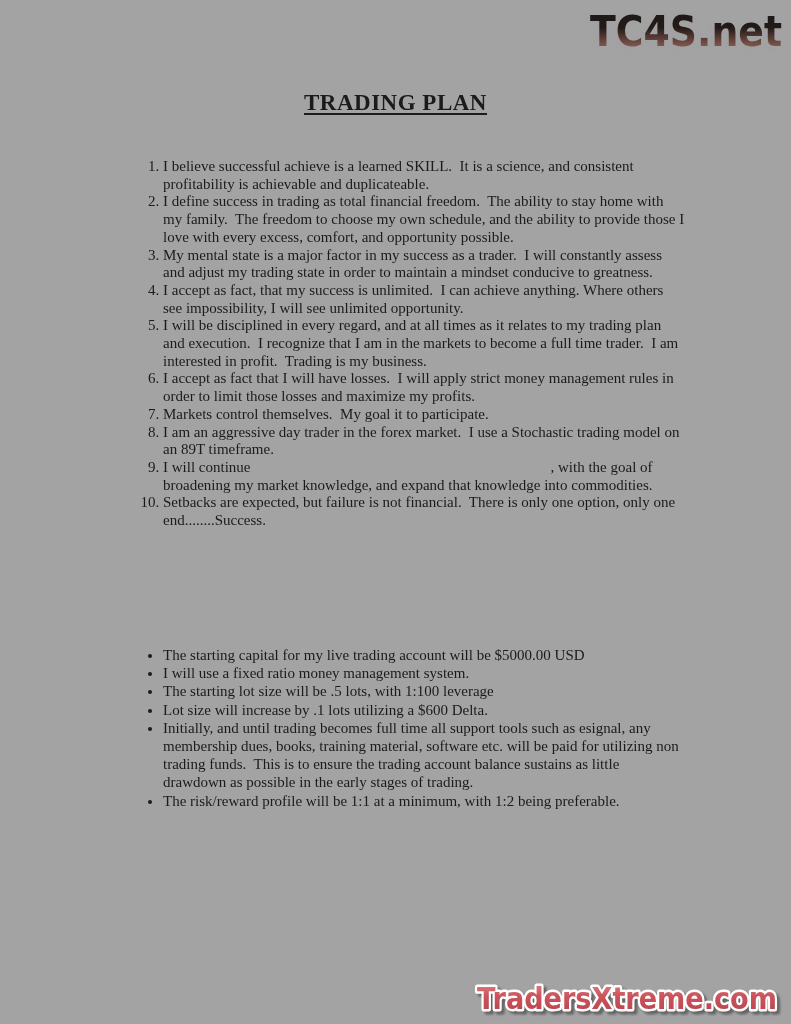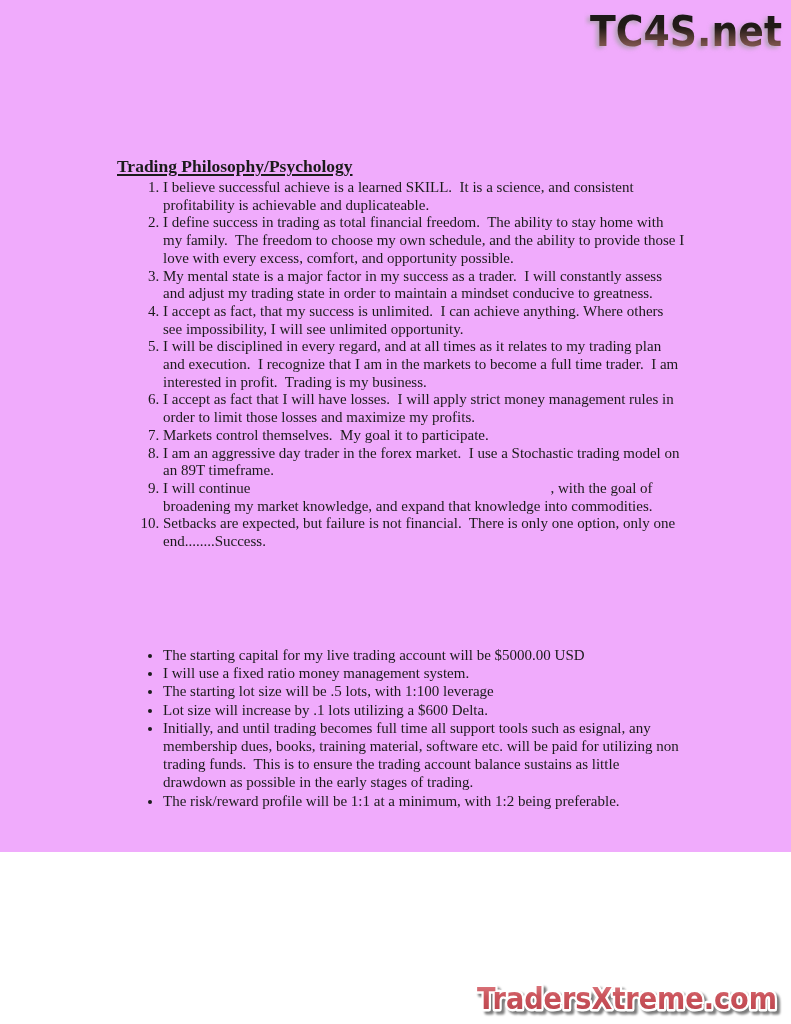--- a/index.html
+++ b/index.html
@@ -4,21 +4,21 @@
 <style>
   html,body { margin:0; padding:0; }
   body {
     width:791px; height:1024px;
     background:#ffffff;
     font-family:"Liberation Serif", serif;
     color:#1b1b1b;
     position:relative;
     overflow:hidden;
   }
-  .page { position:relative; width:791px; height:852px; background:#f0abfc; }
+  .page { position:relative; width:791px; height:1024px; background:#a3a3a3; }
 
   
   .logo-wrap { position:absolute; top:2px; right:2px; }
 
   
   .doc-title {
     position:absolute; left:0; right:0; top:90px;
     margin:0; text-align:center;
     font-size:23px; font-weight:bold; letter-spacing:0.5px;
     text-decoration:underline; text-decoration-thickness:2px; text-underline-offset:3px;
@@ -61,23 +61,23 @@
           <stop offset="0%" stop-color="#1a1a1a"></stop>
           <stop offset="42%" stop-color="#221a17"></stop>
           <stop offset="72%" stop-color="#6f4a44"></stop>
           <stop offset="100%" stop-color="#a3766e"></stop>
         </linearGradient>
       </defs>
       <text x="198" y="44" text-anchor="end" font-family="DejaVu Sans, sans-serif" font-size="42" font-weight="bold" textLength="192" lengthAdjust="spacingAndGlyphs" fill="url(#gLogo)" style="filter:drop-shadow(-3px 2px 2px rgba(160,160,160,0.75));">TC4S.net</text>
     </svg>
   </div>
 
+  <h1 class="doc-title">TRADING PLAN</h1>
 
   <section class="sec sec-philosophy">
-    <h2>Trading Philosophy/Psychology</h2>
     <ol>
         <li>I believe successful achieve is a learned SKILL.  It is a science, and consistent profitability is achievable and duplicateable.</li>
         <li>I define success in trading as total financial freedom.  The ability to stay home with my family.  The freedom to choose my own schedule, and the ability to provide those I love with every excess, comfort, and opportunity possible.</li>
         <li>My mental state is a major factor in my success as a trader.  I will constantly assess and adjust my trading state in order to maintain a mindset conducive to greatness.</li>
         <li>I accept as fact, that my success is unlimited.  I can achieve anything. Where others see impossibility, I will see unlimited opportunity.</li>
         <li>I will be disciplined in every regard, and at all times as it relates to my trading plan and execution.  I recognize that I am in the markets to become a full time trader.  I am interested in profit.  Trading is my business.</li>
         <li>I accept as fact that I will have losses.  I will apply strict money management rules in order to limit those losses and maximize my profits.</li>
         <li>Markets control themselves.  My goal it to participate.</li>
         <li>I am an aggressive day trader in the forex market.  I use a Stochastic trading model on an 89T timeframe.</li>
         <li><span>I will continue</span><span class="obscured-gap"></span><span>, with the goal of broadening my market knowledge, and expand that knowledge into commodities.</span></li>

